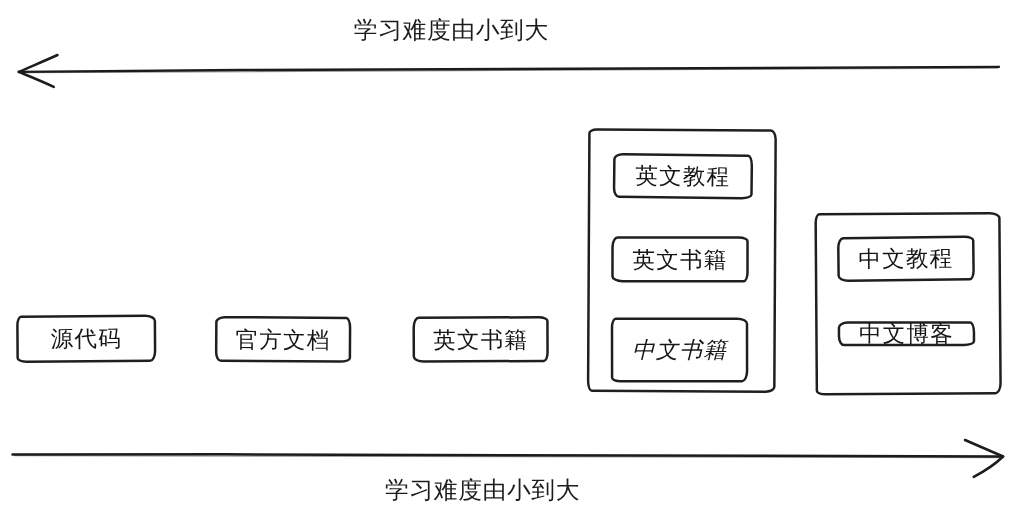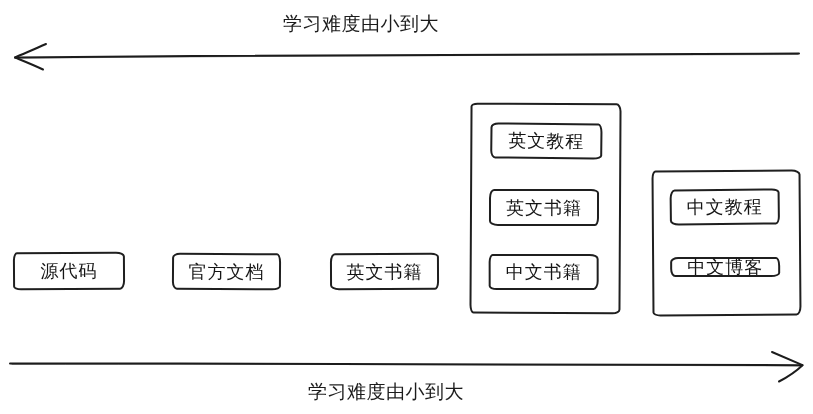--- a/index.html
+++ b/index.html
@@ -63,21 +63,21 @@
   #group-english { left: 470px; top: 103px; width: 151px; height: 211px; }
   #group-chinese { left: 652px; top: 170px; width: 149px; height: 146px; }
 
   #box-source   { left: 13px;  top: 252px; width: 112px; height: 38px; }
   #box-official { left: 172px; top: 253px; width: 109px; height: 37px; }
   #box-enbooks  { left: 330px; top: 253px; width: 109px; height: 37px; }
 
   
   #box-entutorial { left: 18px; top: 18px;  width: 112px; height: 36px; }
   #box-enblog     { left: 17px; top: 84px;  width: 110px; height: 37px; }
-  #box-cnbooks    { left: 17px; top: 149px; width: 110px; height: 36px; }
+  #box-cnbooks    { left: 17px; top: 149px; width: 110px; height: 52px; font-style: italic; }
   #box-cntutorial { left: 16px; top: 17px;  width: 110px; height: 36px; }
   #box-cnblog     { left: 16px; top: 85px;  width: 110px; height: 20px; }
 </style>
 </head>
 <body>
 
 <div class="canvas">
 
   <div class="axis-label" id="top-label">学习难度由小到大</div>
 

